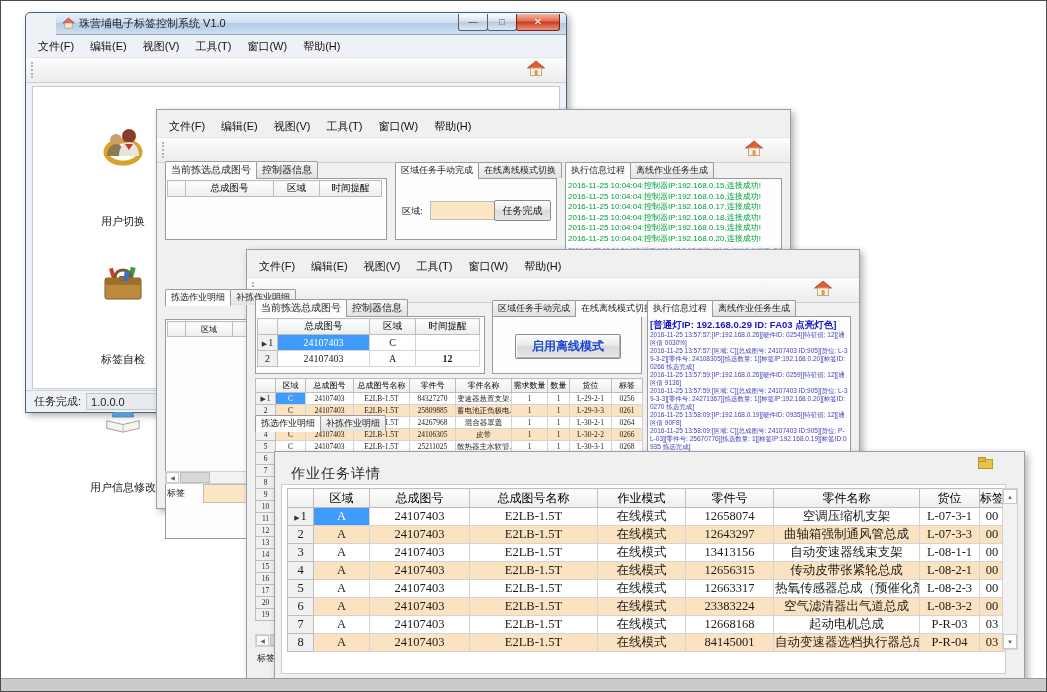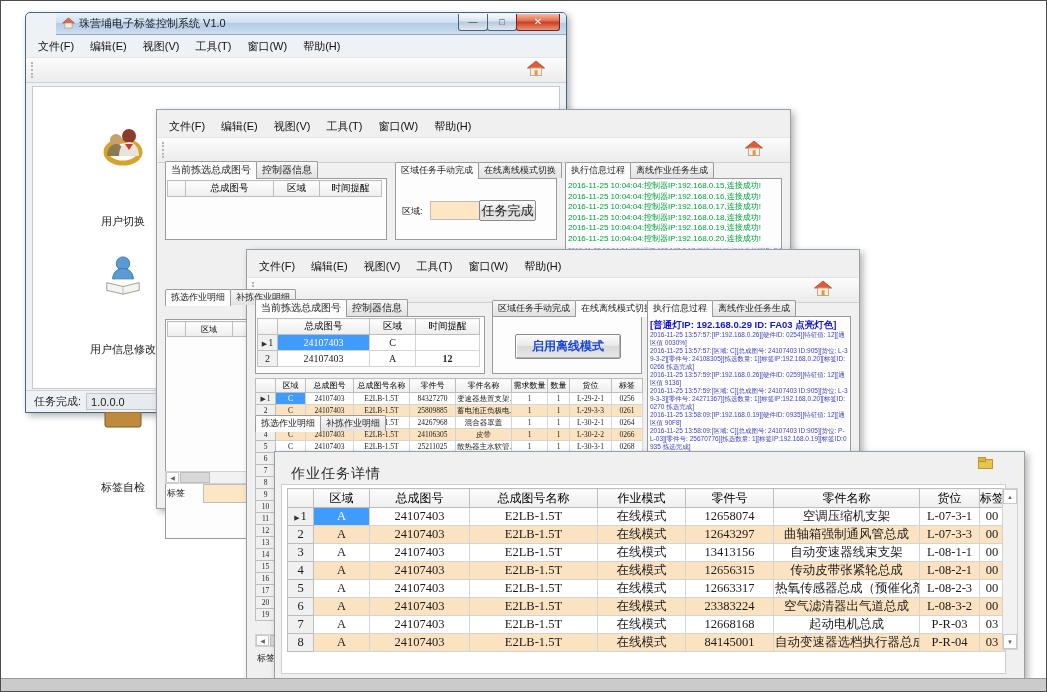--- a/index.html
+++ b/index.html
@@ -112,40 +112,40 @@
           <span><svg width="46" height="46" viewBox="0 0 46 46">
                 <ellipse cx="23" cy="29" rx="17" ry="11" fill="none" stroke="#d7a429" stroke-width="5"></ellipse>
                 <circle cx="16" cy="17" r="6" fill="#caa06a"></circle>
                 <path d="M7 33c0-8 5-12 9-12s9 4 9 12z" fill="#8a7a52"></path>
                 <circle cx="29" cy="13" r="7" fill="#8c3a2a"></circle>
                 <path d="M19 33c0-9 5-14 10-14s10 5 10 14z" fill="#e8e4da"></path>
                 <path d="M25 21l4 6 4-6z" fill="#c23a2e"></path>
               </svg></span>
           <span class="side-label">用户切换</span>
         </div>
-        <div class="side-item" style="margin-top:26px;">
-          <span><svg width="44" height="42" viewBox="0 0 46 44">
-                <circle cx="23" cy="9" r="7" fill="#5b9bd5" stroke="#3a78b0"></circle>
-                <path d="M12 25c1-8 6-11 11-11s10 3 11 11z" fill="#5b9bd5" stroke="#3a78b0"></path>
-                <path d="M6 29l17 4 17-4v8l-17 4-17-4z" fill="#f5f5f0" stroke="#9a9a9a"></path>
-                <path d="M23 33v8" stroke="#bbbbbb"></path>
-              </svg></span>
-          <span class="side-label">用户信息修改</span>
-        </div>
         <div class="side-item" style="margin-top:34px;">
           <span><svg width="46" height="44" viewBox="0 0 46 44">
                 <rect x="11" y="5" width="4" height="14" fill="#cc3b2a" transform="rotate(-18 13 12)"></rect>
                 <rect x="29" y="4" width="5" height="15" fill="#3aa03a" transform="rotate(15 31 11)"></rect>
                 <path d="M15 15c0-5 3-8 8-8s8 3 8 8" fill="none" stroke="#7a5a2a" stroke-width="3"></path>
                 <rect x="5" y="15" width="36" height="21" rx="2" fill="#c08a3e" stroke="#7a5a2a"></rect>
                 <rect x="5" y="15" width="36" height="7" fill="#a06f2c"></rect>
                 <rect x="19" y="13" width="8" height="6" rx="1" fill="#8a6a3a"></rect>
                 <rect x="24" y="8" width="5" height="10" fill="#3f6fc0" transform="rotate(8 26 13)"></rect>
               </svg></span>
           <span class="side-label">标签自检</span>
+        </div>
+        <div class="side-item" style="margin-top:26px;">
+          <span><svg width="44" height="42" viewBox="0 0 46 44">
+                <circle cx="23" cy="9" r="7" fill="#5b9bd5" stroke="#3a78b0"></circle>
+                <path d="M12 25c1-8 6-11 11-11s10 3 11 11z" fill="#5b9bd5" stroke="#3a78b0"></path>
+                <path d="M6 29l17 4 17-4v8l-17 4-17-4z" fill="#f5f5f0" stroke="#9a9a9a"></path>
+                <path d="M23 33v8" stroke="#bbbbbb"></path>
+              </svg></span>
+          <span class="side-label">用户信息修改</span>
         </div>
       </div>
     </div>
     <div class="statusbar">
       <span>任务完成:</span>
       <span class="status-box">1.0.0.0</span>
     </div>
   </div>
 
   <div class="win win2">
@@ -194,21 +194,21 @@
     </div>
 
     <div class="g" style="left:238px;top:54px;width:162px;">
       <div class="tabs t9">
         <span class="tab active">区域任务手动完成</span>
         <span class="tab">在线离线模式切换</span>
       </div>
       <div class="box" style="height:60px;">
         <span class="small-label" style="position:absolute;left:6px;top:26px;">区域:</span>
         <span class="orange-input" style="position:absolute;left:34px;top:22px;width:64px;height:17px;"></span>
-        <span class="btn" style="position:absolute;right:20px;top:21px;width:55px;height:19px;font-size:13px;">任务完成</span>
+        <span class="btn" style="position:absolute;right:5px;top:21px;width:55px;height:19px;font-size:10px;">任务完成</span>
       </div>
     </div>
 
     <div class="g" style="left:408px;top:54px;width:217px;">
       <div class="tabs t9">
         <span class="tab active">执行信息过程</span>
         <span class="tab">离线作业任务生成</span>
       </div>
       <div class="box log-pane" style="height:88px;">
         <div class="lg-green">2016-11-25 10:04:04:控制器IP:192.168.0.15,连接成功!</div>

